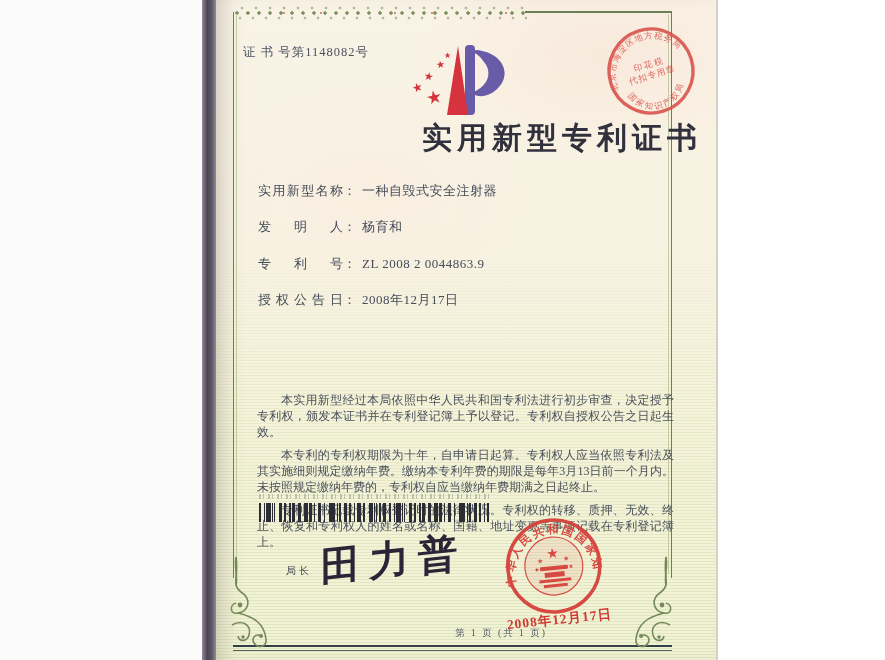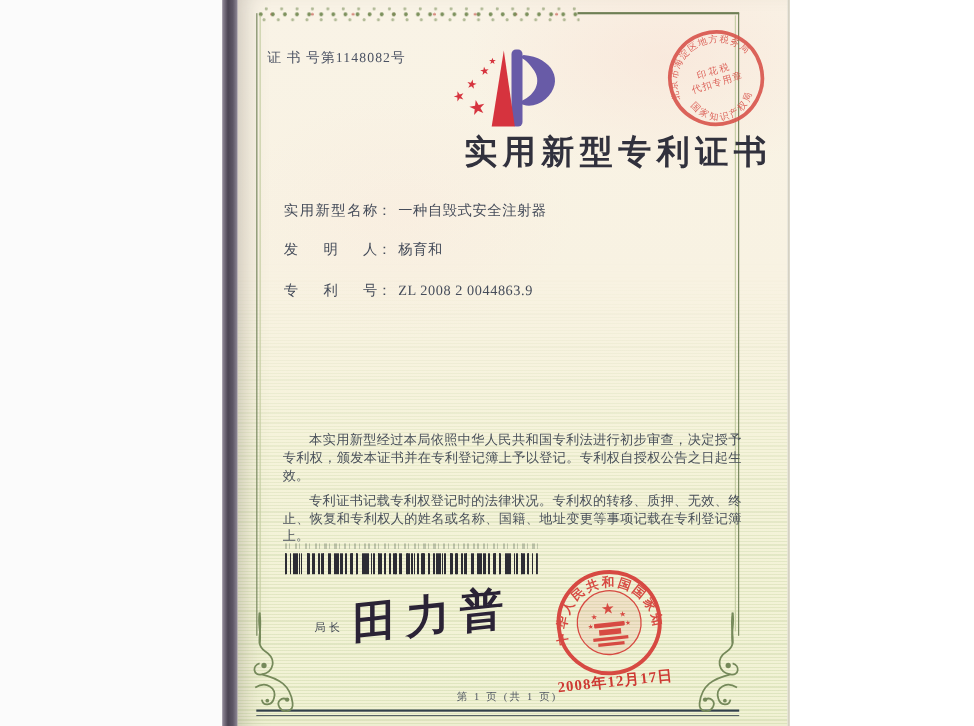--- a/index.html
+++ b/index.html
@@ -80,21 +80,21 @@
       repeating-linear-gradient(90deg,#2c2c34 0 2px,transparent 2px 3px,transparent 3px 5px,#2c2c34 5px 6px,transparent 6px 10px),
       repeating-linear-gradient(90deg,#2c2c34 0 1px,transparent 1px 7px,#2c2c34 7px 10px,transparent 10px 13px);
   }
   
   .director{position:absolute;left:70px;top:564px;font-size:10px;color:#3c4350;letter-spacing:3px;}
   .signature{
     position:absolute;left:104px;top:532px;font-size:40px;color:#2b2336;
     font-weight:700;letter-spacing:9px;transform:rotate(-6deg) skewX(-6deg);
   }
   .grant-seal{position:absolute;left:272px;top:496px;width:132px;height:144px;transform:rotate(-6deg);opacity:.94;}
-  .footer{position:absolute;left:0;top:627px;width:490px;text-align:center;font-size:9.5px;color:#515862;letter-spacing:2px;}
+  .footer{position:absolute;left:0;top:627px;width:490px;text-align:center;font-size:9.5px;color:#515862;letter-spacing:2px;padding-left:40px;}
   svg text{font-family:"Liberation Serif","DejaVu Serif",serif;}
 </style>
 </head>
 <body>
 
 <div class="stage">
 
   <div class="book-edge"></div>
 
   <div class="page">
@@ -174,24 +174,28 @@
     <div class="fields">
       <div class="frow">
         <span class="flabel">实用新型名称</span><span class="fcolon">：</span><span class="fvalue">一种自毁式安全注射器</span>
       </div>
       <div class="frow">
         <span class="flabel">发明人</span><span class="fcolon">：</span><span class="fvalue">杨育和</span>
       </div>
       <div class="frow">
         <span class="flabel">专利号</span><span class="fcolon">：</span><span class="fvalue">ZL 2008 2 0044863.9</span>
       </div>
+      <div class="frow">
+        <span class="flabel">授权公告日</span><span class="fcolon">：</span><span class="fvalue">2008年12月17日</span>
+      </div>
     </div>
 
     <div class="paras">
       <p>本实用新型经过本局依照中华人民共和国专利法进行初步审查，决定授予专利权，颁发本证书并在专利登记簿上予以登记。专利权自授权公告之日起生效。</p>
+      <p>本专利的专利权期限为十年，自申请日起算。专利权人应当依照专利法及其实施细则规定缴纳年费。缴纳本专利年费的期限是每年3月13日前一个月内。未按照规定缴纳年费的，专利权自应当缴纳年费期满之日起终止。</p>
       <p>专利证书记载专利权登记时的法律状况。专利权的转移、质押、无效、终止、恢复和专利权人的姓名或名称、国籍、地址变更等事项记载在专利登记簿上。</p>
     </div>
 
     <div class="barcode-echo"></div>
     <div class="barcode"></div>
 
     <div class="director">局长</div>
     <div class="signature">田力普</div>
 
     <svg class="grant-seal" viewBox="0 0 132 144">

